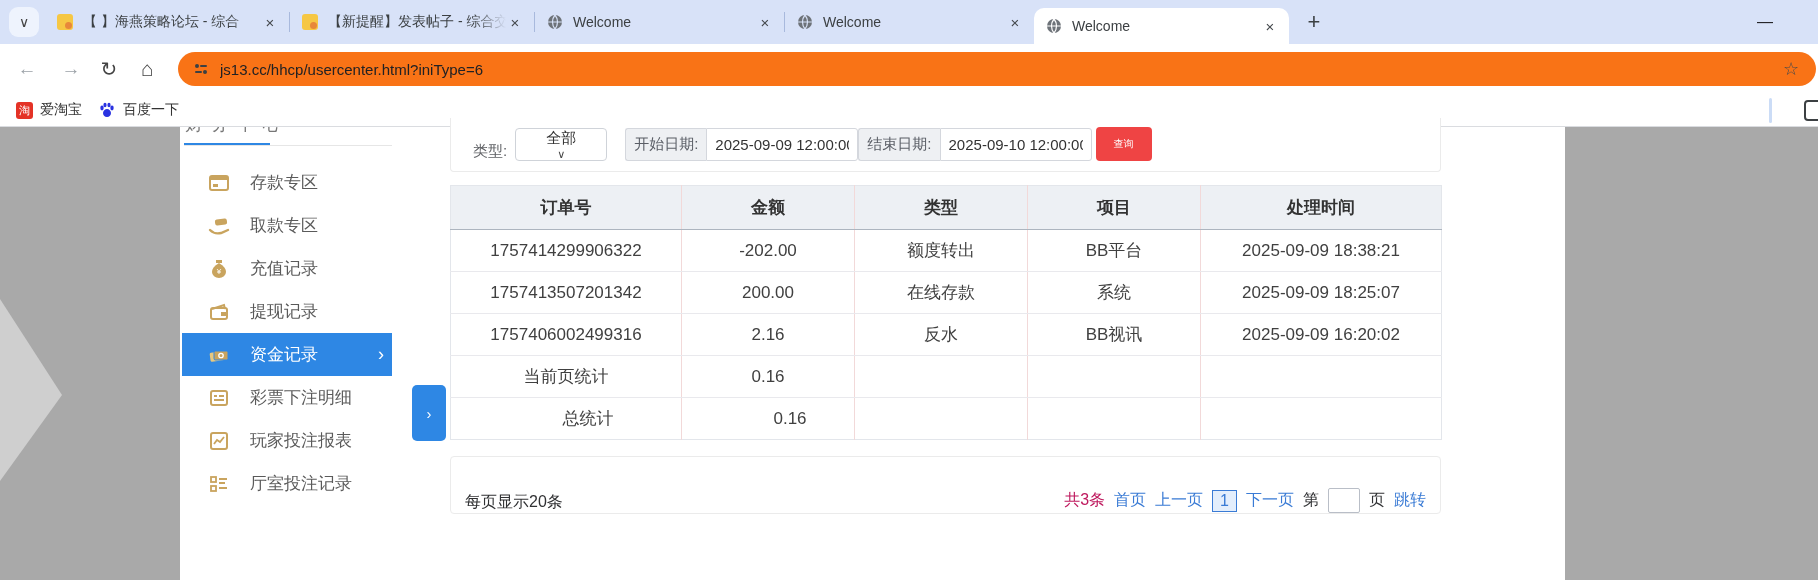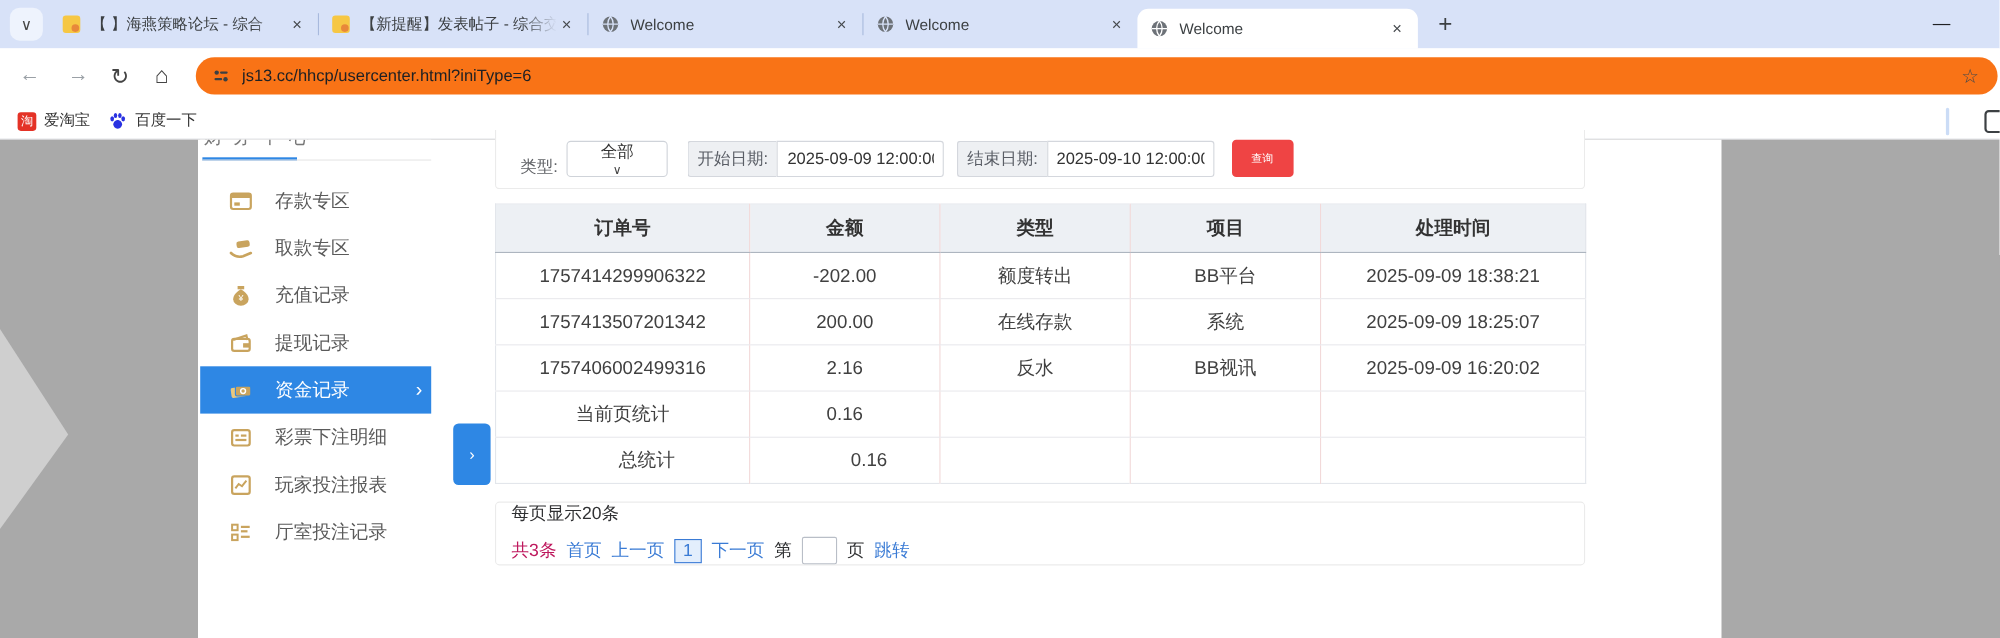--- a/index.html
+++ b/index.html
@@ -80,21 +80,21 @@
   
   .filter-panel { position:absolute; left:450px; top:-9px; width:991px; height:54px;
     border:1px solid #ebebeb; border-top:none; border-radius:0 0 4px 4px; background:#fff;
     display:flex; align-items:flex-end; padding:0 0 10px 22px; }
   .filter-row { display:flex; align-items:flex-end; height:33px; }
   .f-label { font-size:15px; color:#606266; margin-right:8px; }
   .f-select { width:92px; height:33px; border:1px solid #cfd3d9; border-radius:4px; background:#fff;
     display:flex; align-items:center; padding:0 8px; cursor:pointer; margin-right:18px;flex-direction:column; }
   .f-select .sel-text { flex:1; font-size:15px; color:#333; }
   .f-select .sel-caret { font-size:11px; color:#444; }
-  .igroup { display:flex; height:33px; margin-right:12px; }
+  .igroup { display:flex; height:33px; margin-right:0; }
   .iaddon { background:#eef0f3; border:1px solid #d4d7dd; border-right:none; border-radius:3px 0 0 3px;
     display:flex; align-items:center; padding:0 8px; font-size:15px; color:#5a5e66; }
   .idate { width:152px; height:33px; border:1px solid #d4d7dd; border-radius:0 3px 3px 0;
     font-size:15px; color:#333; padding:0 8px; font-family:"Liberation Sans","DejaVu Sans",sans-serif; }
   .btn-query { width:56px; height:34px; margin-left:4px; background:#ef4444; color:#fff; border:none;
     border-radius:4px; font-size:10px; cursor:pointer; font-family:inherit; }
 
   
   .handle { position:absolute; left:412px; top:258px; width:34px; height:56px; background:#2e87e4;
     border-radius:5px; color:#fff; display:flex; align-items:center; justify-content:center;
@@ -106,21 +106,21 @@
   .data-table th { height:44px; background:#edf0f4; font-size:17px; color:#333; font-weight:bold;
     border-right:1px solid #f2d9d9; border-bottom:1px solid #adb5bf; text-align:center; }
   .data-table td { height:42px; font-size:17px; color:#404040; text-align:center;
     border-right:1px solid #f2d9d9; border-bottom:1px solid #e9e9ed; }
   .data-table th:last-child, .data-table td:last-child { border-right:none; }
   .data-table tr:last-child td { border-bottom:none;padding-left:44px; }
 
   
   .table-footer { position:absolute; left:450px; top:329px; width:991px; height:58px;
     border:1px solid #ebebeb; border-radius:4px; background:#fff;
-    display:flex; align-items:flex-start; justify-content:space-between; padding:0 14px;flex-direction:column; }
+    display:flex; align-items:flex-end; justify-content:space-between; padding:0 14px; }
   .pg-size { font-size:16px; color:#303133; }
   .pager { display:flex; align-items:center; gap:9px; font-size:16px; }
   .pg-total { color:#be185d; }
   .pg-link { color:#3a7bd5; cursor:pointer; }
   .pg-current { border:1px solid #3a7bd5; background:#e3eefc; color:#3a7bd5; padding:1px 7px; cursor:default; }
   .pg-input { width:32px; height:25px; border:1px solid #b9bec7; border-radius:2px; font-size:14px; text-align:center; }
   .pg-word { color:#303133; }
 
   svg { display:block; }
 </style>

